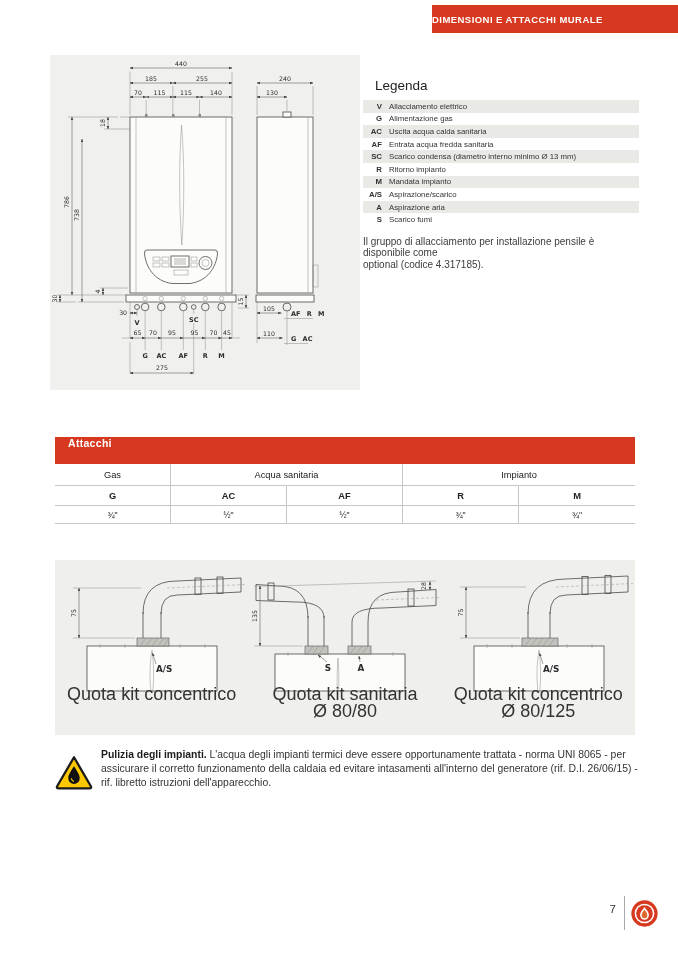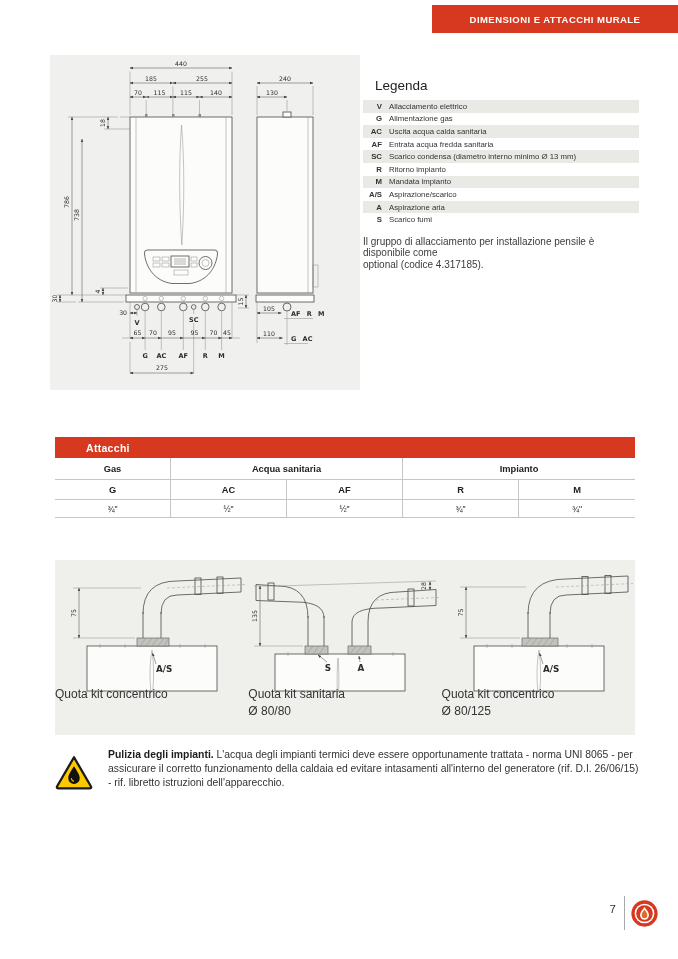--- a/index.html
+++ b/index.html
@@ -2,56 +2,56 @@
 <html><head>
 <meta charset="utf-8">
 <style>
   *{margin:0;padding:0;box-sizing:border-box}
   html,body{background:#ffffff}
   .page{position:relative;width:678px;height:959px;background:#fff;overflow:hidden;
         font-family:"Liberation Sans",sans-serif;color:#333}
 
   
   .banner{position:absolute;left:432px;top:5px;width:246px;height:28px;background:#d6391f;
-          display:flex;align-items:center;justify-content:center}
+          display:flex;align-items:center;justify-content:flex-start}
   .banner span{color:#fff;font-weight:bold;font-size:9.5px;letter-spacing:.45px}
 
   
   .panel{position:absolute;left:50px;top:55px;width:310px;height:335px;background:#f0f0ee}
 
   
   .legend{position:absolute;left:363px;top:78px;width:276px}
   .legend-title{font-size:13.5px;font-weight:normal;color:#222;margin:0 0 7px 12px}
   .lrow{display:flex;height:12.6px;align-items:center;font-size:7.8px;color:#333}
   .lrow.alt{background:#e9e9e6}
   .lcode{width:26px;text-align:right;font-weight:bold;padding-right:7px;flex:none}
   .llabel{flex:1}
   .lnote{margin-top:10px;font-size:10px;line-height:11.5px;color:#3c3c3c}
 
   
   .attacchi{position:absolute;left:55px;top:437px;width:580px}
-  .ab{height:21px;background:#d6391f;display:flex;align-items:center;padding-left:31px}
+  .ab{height:27px;background:#d6391f;display:flex;padding-left:13px}
   .ab span{color:#fff;font-weight:bold;font-size:10.5px;letter-spacing:.3px}
   .trow{display:flex;border-bottom:1px solid #c6c6c3}
   .tcell{display:flex;align-items:center;justify-content:center;color:#222}
-  .groups .tcell{height:21px;font-size:9.3px;font-weight:bold}
+  .groups .tcell{height:21px;font-size:9.3px;font-weight:normal}
   .cols .tcell{height:19px;font-size:9.3px;font-weight:bold}
   .vals .tcell{height:17px;font-size:8.6px;color:#2b2b2b}
   .w1{width:116px}.w2{width:232px}
   .br{border-right:1px solid #c6c6c3}
 
   
   .kits{position:absolute;left:55px;top:560px;width:580px;height:175px;background:#efefec;display:flex}
   .kit{width:193.3px;position:relative}
   .kit svg{position:absolute;left:0;top:8px}
-  .kcap{position:absolute;left:0;right:0;top:126px;text-align:left;font-size:12px;
+  .kcap{position:absolute;left:0;right:0;top:126px;text-align:center;font-size:18px;
         color:#333;line-height:16.5px}
 
   
-  .warning{position:absolute;left:55px;top:748px;width:586px;display:flex;gap:15px;align-items:flex-end}
+  .warning{position:absolute;left:55px;top:748px;width:586px;display:flex;gap:8px;align-items:flex-end}
   .wicon{flex:none;margin-top:6px}
   .wtext{font-size:10.4px;line-height:13.9px;color:#333;width:544px}
   .wtext b{color:#1d1d1d}
 
   
   .pagenum{position:absolute;left:596px;top:903px;width:20px;text-align:right;font-size:11.5px;color:#333}
   .fdiv{position:absolute;left:624px;top:896px;width:1px;height:34px;background:#a9a9a9}
   .logo{position:absolute;left:630px;top:899px}
 
   

